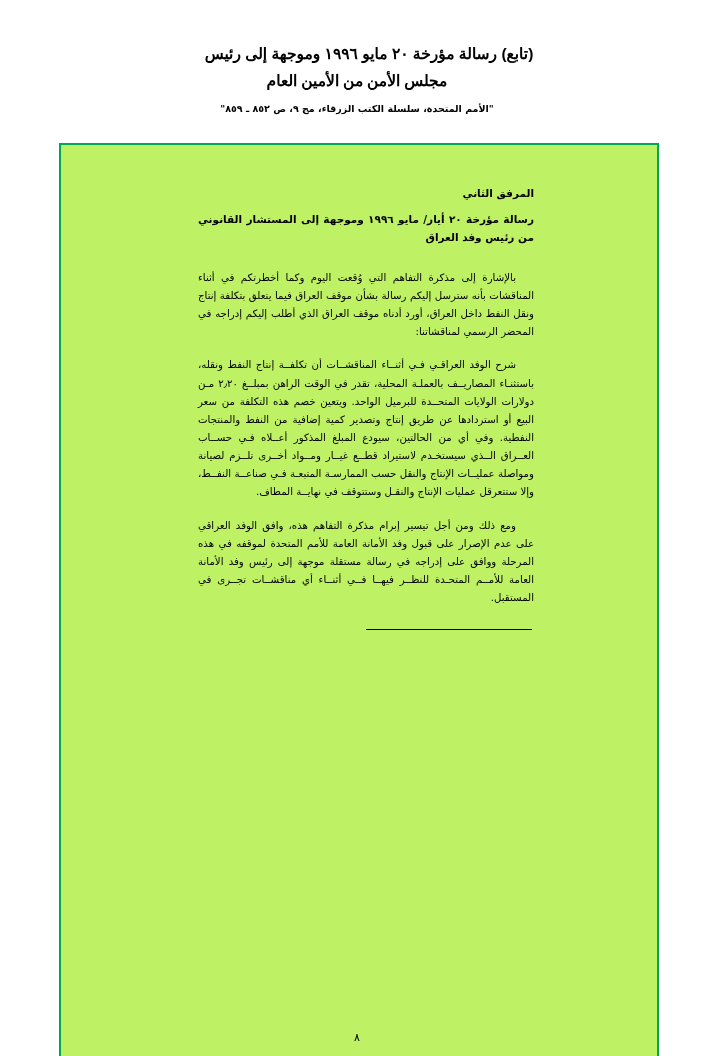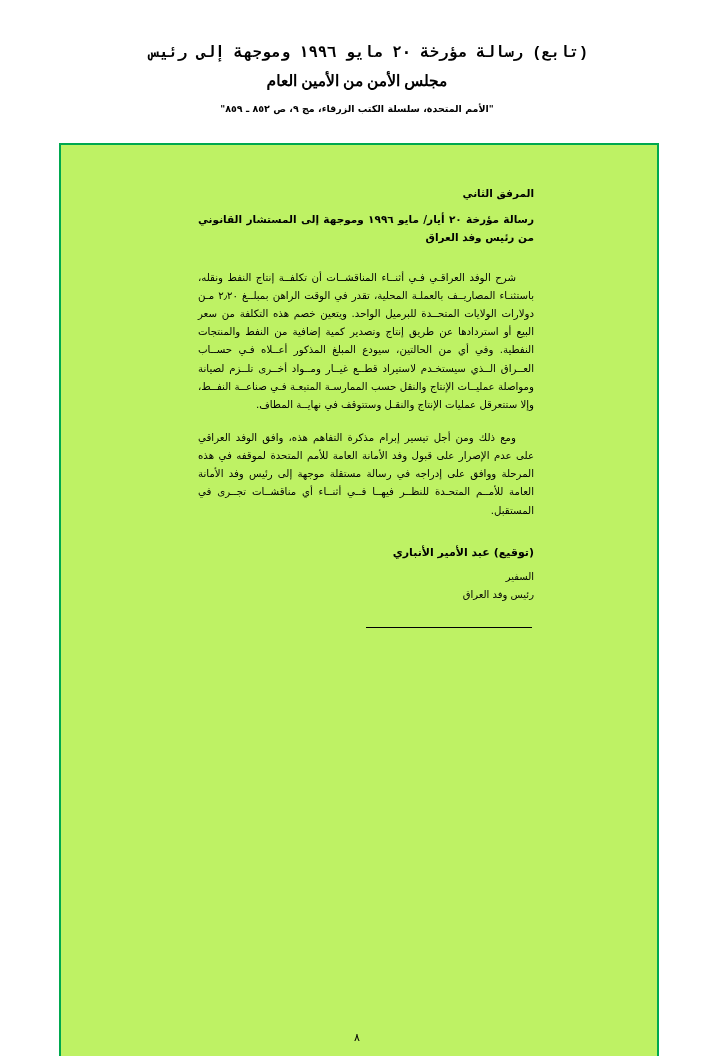--- a/index.html
+++ b/index.html
@@ -26,21 +26,21 @@
   
   .header {
     position: absolute;
     top: 42px;
     left: 0;
     width: 714px;
     text-align: center;
     direction: rtl;
   }
   .header-line1 {
-    font-family: Liberation Mono, monospace;
+    font-family: Liberation Sans, sans-serif;
     font-size: 15.5px;
     font-weight: bold;
     letter-spacing: 0px;
     line-height: 1.5;
     padding-left: 24px;
   }
   .header-line2 {
     font-family: Liberation Serif, serif;
     font-size: 15.5px;
     font-weight: bold;
@@ -151,28 +151,24 @@
     <div class="header-source">"الأمم المتحدة، سلسلة الكتب الزرقاء، مج ٩، ص ٨٥٢ ـ ٨٥٩"</div>
   </div>
 
   <div class="doc-frame">
     <div class="doc-inner">
 
       <div class="annex-title">المرفق الثاني</div>
 
       <div class="letter-head">رسالة مؤرخة ٢٠ أيار/ مايو ١٩٩٦ وموجهة إلى المستشار القانوني من رئيس وفد العراق</div>
 
+      <div class="para indent">بالإشارة إلى مذكرة التفاهم التي وُقعت اليوم وكما أخطرتكم في أثناء المناقشات بأنه سترسل إليكم رسالة بشأن موقف العراق فيما يتعلق بتكلفة إنتاج ونقل النفط داخل العراق، أورد أدناه موقف العراق الذي أطلب إليكم إدراجه في المحضر الرسمي لمناقشاتنا:</div>
       <div class="para indent">شرح الوفد العراقـي فـي أثنــاء المناقشــات أن تكلفــة إنتاج النفط ونقله، باستثنـاء المصاريــف بالعملـة المحلية، تقدر في الوقت الراهن بمبلــغ ٢٫٢٠ مـن دولارات الولايات المتحــدة للبرميل الواحد. ويتعين خصم هذه التكلفة من سعر البيع أو استردادها عن طريق إنتاج وتصدير كمية إضافية من النفط والمنتجات النفطية. وفي أي من الحالتين، سيودع المبلغ المذكور أعــلاه فـي حســاب العــراق الــذي سيستخـدم لاستيراد قطــع غيــار ومــواد أخــرى تلــزم لصيانة ومواصلة عمليــات الإنتاج والنقل حسب الممارسـة المتبعـة فـي صناعــة النفــط، وإلا ستتعرقل عمليات الإنتاج والنقـل وستتوقف في نهايــة المطاف.</div>
       <div class="para indent">ومع ذلك ومن أجل تيسير إبرام مذكرة التفاهم هذه، وافق الوفد العراقي على عدم الإصرار على قبول وفد الأمانة العامة للأمم المتحدة لموقفه في هذه المرحلة ووافق على إدراجه في رسالة مستقلة موجهة إلى رئيس وفد الأمانة العامة للأمــم المتحـدة للنظــر فيهــا فــي أثنــاء أي مناقشــات تجــرى في المستقبل.</div>
 
-      <div class="signature-block">
-        <div class="sig-name">(توقيع) عبد الأمير الأنباري</div>
-        <div class="sig-role">السفير</div>
-        <div class="sig-role">رئيس وفد العراق</div>
-      </div>
 
       <div class="rule"></div>
 
     </div>
   </div>
 
   <div class="footer">
     <span>٨</span>
   </div>
 

